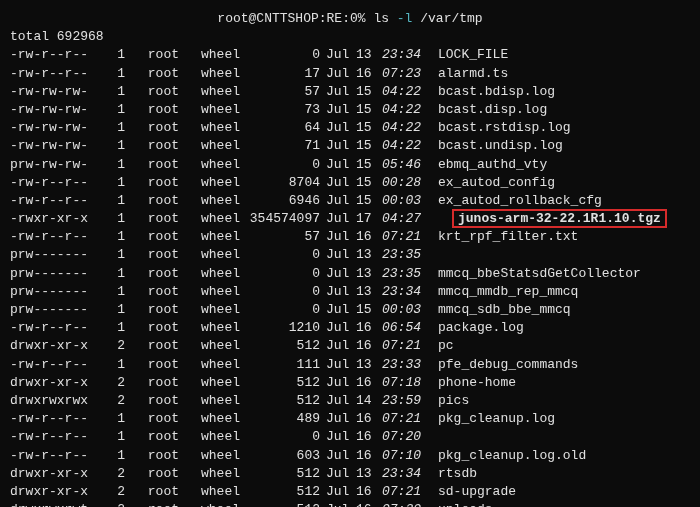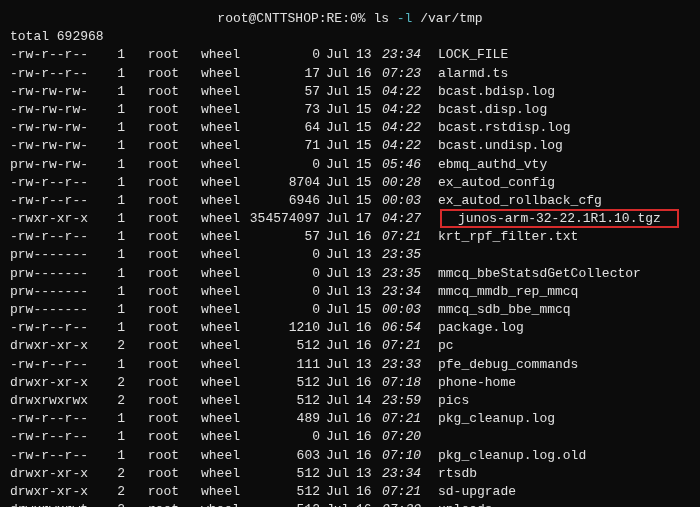--- a/index.html
+++ b/index.html
@@ -24,23 +24,24 @@
   .col-owner { width: 48px; flex: none; text-align: right; }
   .col-group { width: 55px; flex: none; text-align: right; }
   .col-size  { width: 80px; flex: none; text-align: right; }
   .col-month { width: 30px; flex: none; padding-left: 6px; font-family: Liberation Mono, monospace; }
   .col-day   { width: 20px; flex: none; text-align: left; }
   .col-time  { width: 50px; flex: none; padding-left: 6px; font-style: italic; }
   .col-name  { flex: none; padding-left: 6px; }
   .sp        { display:inline-block; width:6px; }
   .highlight {
     border: 2px solid #d62b2b;
-    padding: 0 16px;
-    margin-left: 2px;
+    padding: 0 4px;
+    margin-left: 14px;
     color: #e0e0e0;
+    font-weight: bold;
   }
 </style>
 </head>
 <body>
 
 <div class="prompt-line">
   <span>root@CNTTSHOP</span><span>:RE:0%</span>
   <span>ls</span>
   <span class="flag">-l</span>
   <span>/var/tmp</span>

